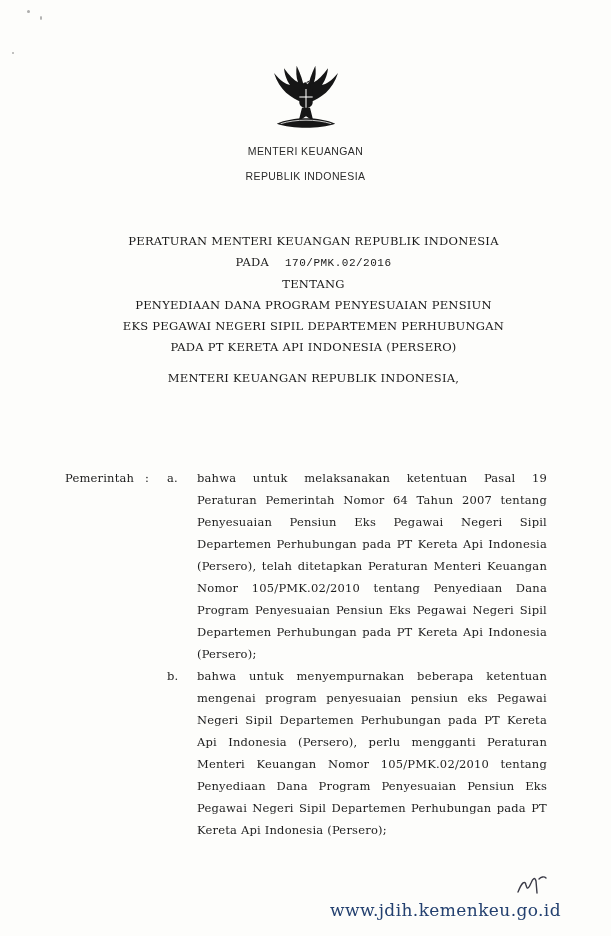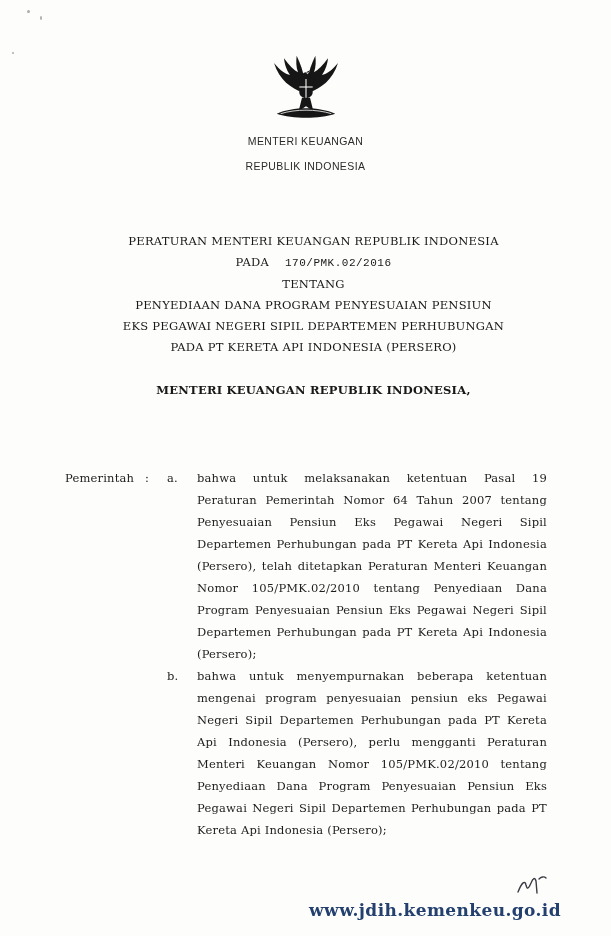--- a/index.html
+++ b/index.html
@@ -12,21 +12,21 @@
     font-family:"DejaVu Serif", serif;
     color:#1d1d1d;
     overflow:hidden;
   }
   
   .speck { position:absolute; background:#6b6b6b; border-radius:50%; opacity:.55; }
   .speck.s1 { left:27px; top:10px;  width:3px; height:3px; }
   .speck.s2 { left:40px; top:16px;  width:2px; height:4px; }
   .speck.s3 { left:12px; top:52px;  width:2px; height:2px; }
 
-  .emblem-block { position:absolute; top:50px; left:0; right:0; text-align:center; }
+  .emblem-block { position:absolute; top:60px; left:0; right:0; text-align:center; }
   .garuda { width:80px; height:82px; display:block; margin:0 auto; }
   .ministry {
     font-family:"Liberation Sans", sans-serif;
     font-size:10.5px; line-height:13px;
     letter-spacing:.4px; color:#2b2b2b;
     margin-top:3px;
   }
   .salinan {
     font-size:12.5px; font-weight:bold;
     letter-spacing:1.2px; margin-top:5px; color:#111;
@@ -36,40 +36,40 @@
     position:absolute; top:231px; left:30px; right:14px;
     text-align:center;
     font-size:11.5px; line-height:21px; letter-spacing:.25px;
     color:#181818;
   }
   .nomor-line .nomor-value {
     font-family:"Liberation Mono", monospace;
     font-size:11px; letter-spacing:.5px; margin-left:16px;text-align:right;
   }
   .invocation { margin-top:27px; }
-  .authority  { margin-top:22px;font-weight:bold; }
+  .authority  { margin-top:10px; }
 
   .consider-block {
     position:absolute; top:467px; left:65px; width:482px;
     font-size:11.5px; line-height:22px; letter-spacing:.2px;
     display:flex; align-items:flex-start;
   }
   .consider-label { flex:0 0 80px; }
   .consider-colon { flex:0 0 22px; text-align:left; }
   .consider-items { flex:1; }
   .consider-item  { display:flex; align-items:flex-start; }
   .item-marker    { flex:0 0 30px; }
   .item-text      { flex:1; text-align:justify; text-justify:inter-word; }
 
   .footer {
     position:absolute; right:50px; bottom:16px;
     font-size:17px; letter-spacing:.4px;
     color:#23406f;
   }
-  .footer a { color:#23406f; text-decoration:none;font-weight:bold; }
+  .footer a { color:#23406f; text-decoration:none; }
   .pen-mark { position:absolute; right:62px; bottom:40px; width:34px; height:22px; }
 </style>
 </head>
 <body>
 
 <div class="page">
 
   <div class="speck s1"></div>
   <div class="speck s2"></div>
   <div class="speck s3"></div>

